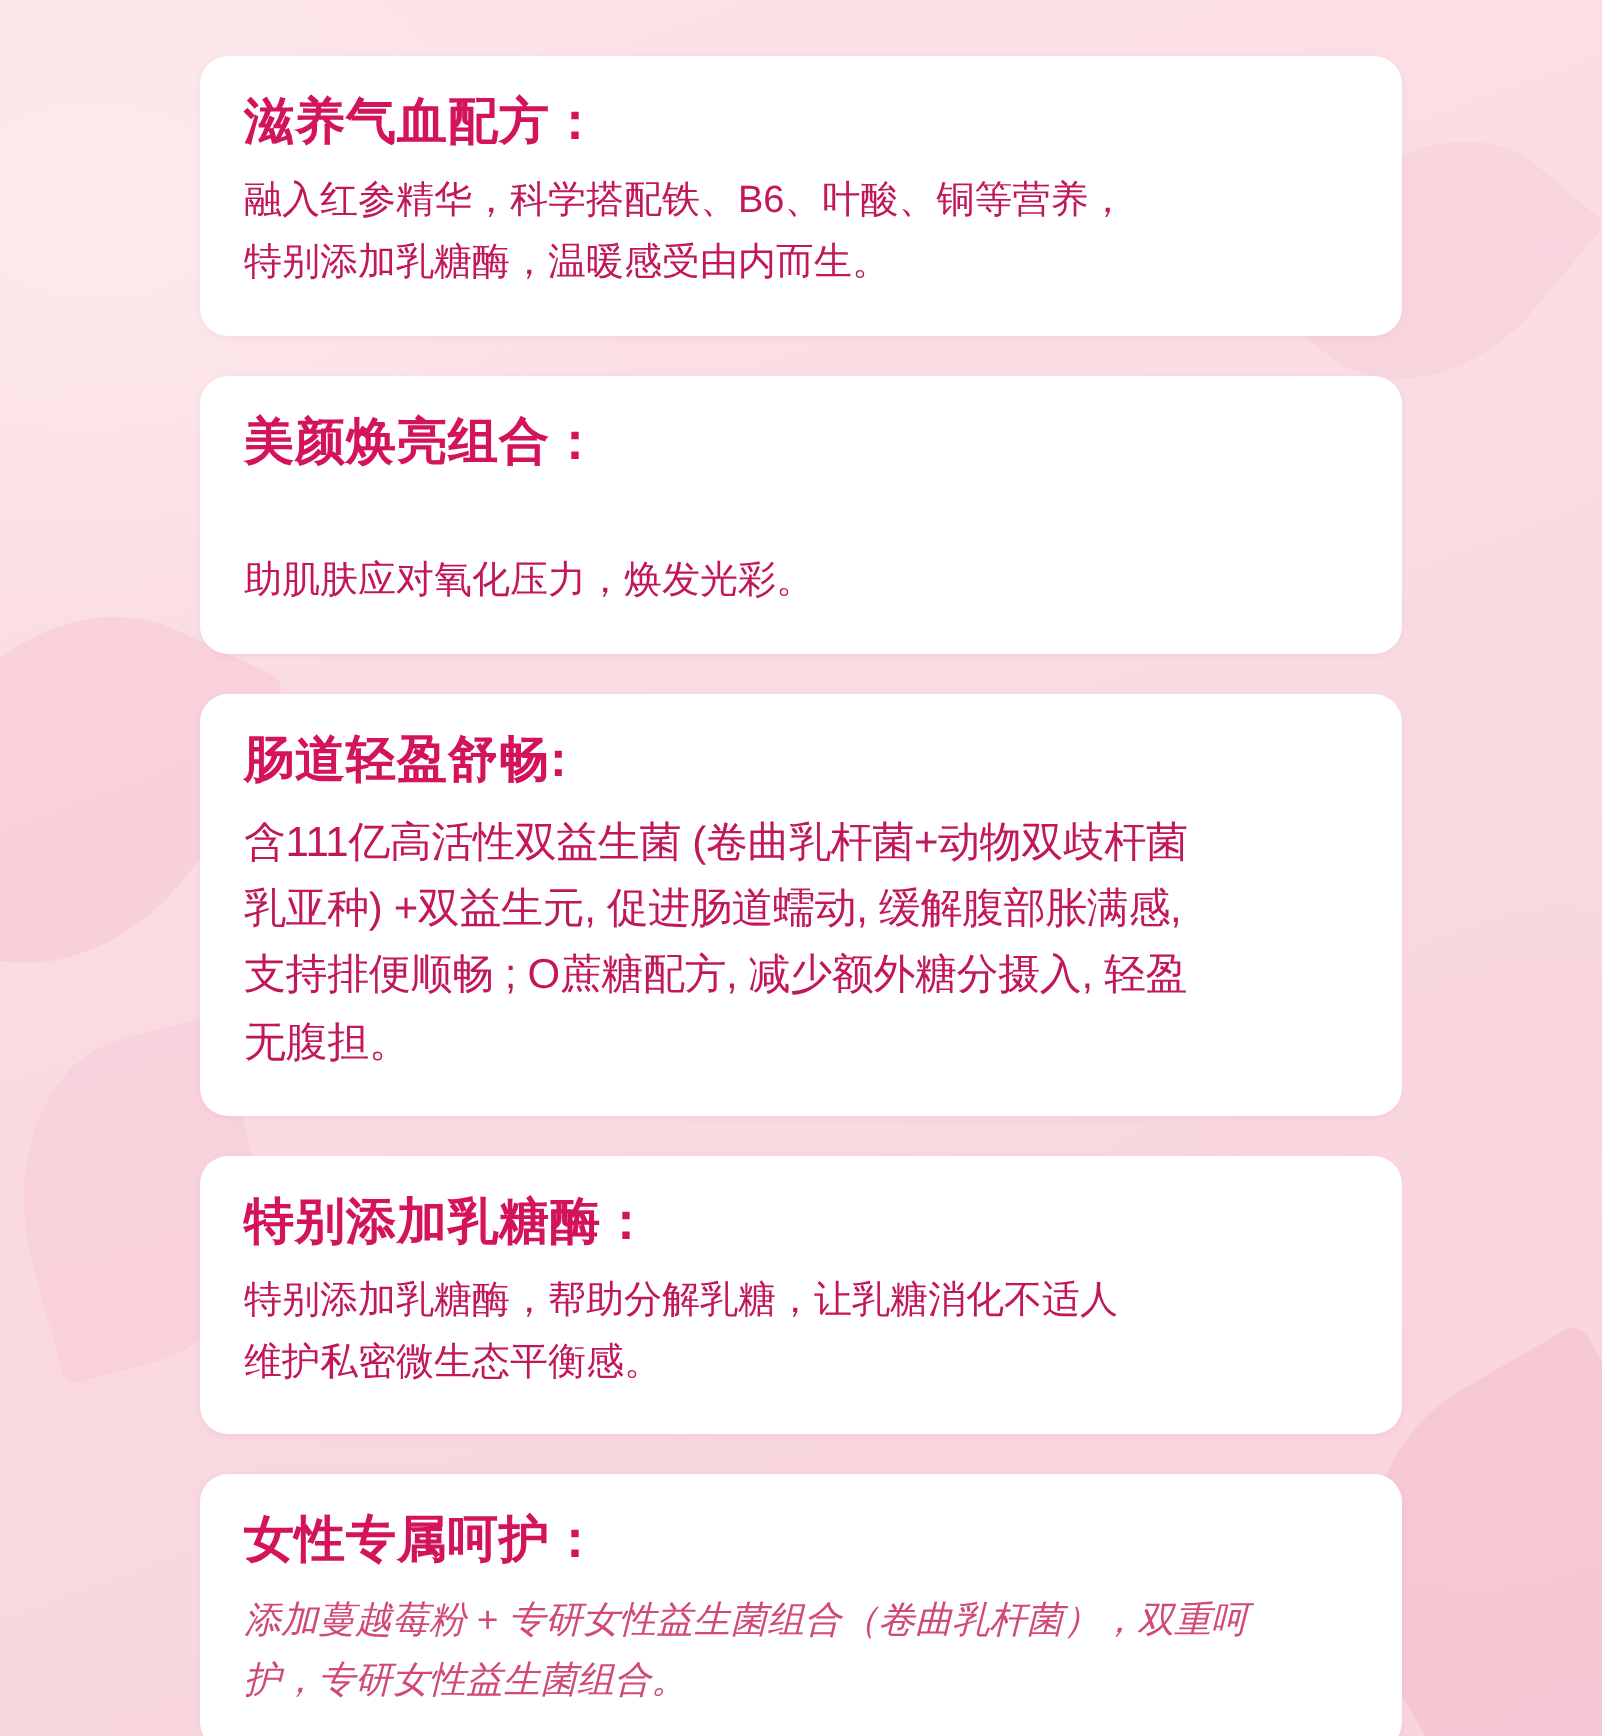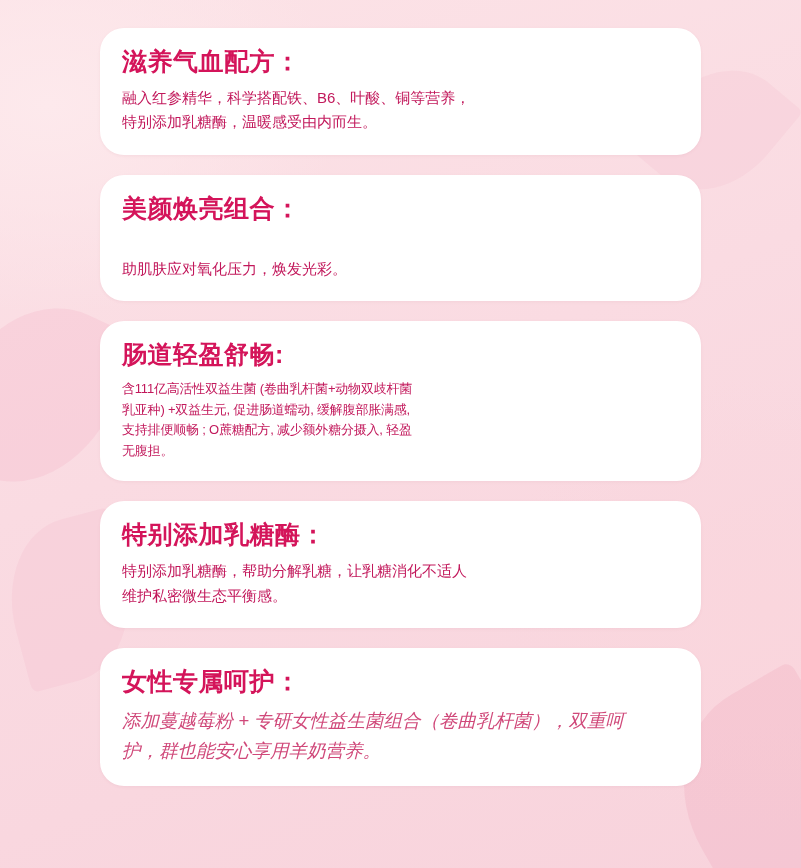--- a/index.html
+++ b/index.html
@@ -32,42 +32,42 @@
   .petal.p3 { width: 170px; height: 200px; right: -50px; top: 690px; transform: rotate(-30deg); background: rgba(235,150,175,0.20); }
   .petal.p4 { width: 110px; height: 140px; right: 30px; top: 60px; transform: rotate(40deg); background: rgba(240,170,190,0.14); }
 
   .content {
     position: relative;
     padding: 28px 100px 20px 100px;
     box-sizing: border-box;
   }
   .card {
     background: #ffffff;
-    border-radius: 24px;
+    border-radius: 14px;
     padding: 18px 22px 20px 22px;
     margin-bottom: 20px;
     box-shadow: 0 1px 3px rgba(190, 120, 140, 0.10);
     box-sizing: border-box;
   }
   .card-title {
     color: #d4145a;
     font-size: 25px;
     font-weight: bold;
     letter-spacing: 0.5px;
     margin: 0 0 10px 0;
     line-height: 1.2;
   }
   .card-body {
     color: #c2185b;
-    font-size: 15px;
+    font-size: 19px;
     line-height: 1.62;
     margin: 0;
   }
   .card-body.tight {
-    font-size: 13px;
+    font-size: 21px;
     line-height: 1.58;
     letter-spacing: -0.2px;
   }
   .card-body.soft-sm {
     color: #d0497a;
     font-size: 18.5px;
     font-style: italic;
   }
 </style>
 </head>
@@ -113,17 +113,17 @@
     <p class="card-body">
       <span>特别添加乳糖酶，帮助分解乳糖，让乳糖消化不适人</span><br>
       <span>维护私密微生态平衡感。</span>
     </p>
   </div>
 
   <div class="card">
     <h2 class="card-title">女性专属呵护：</h2>
     <p class="card-body soft-sm">
       <span>添加蔓越莓粉 + 专研女性益生菌组合（卷曲乳杆菌），双重呵</span><br>
-      <span>护，群也能安心享用羊奶营养。</span>
+      <span>护，专研女性益生菌组合。</span>
     </p>
   </div>
 
 </div>
 
 </body></html>

